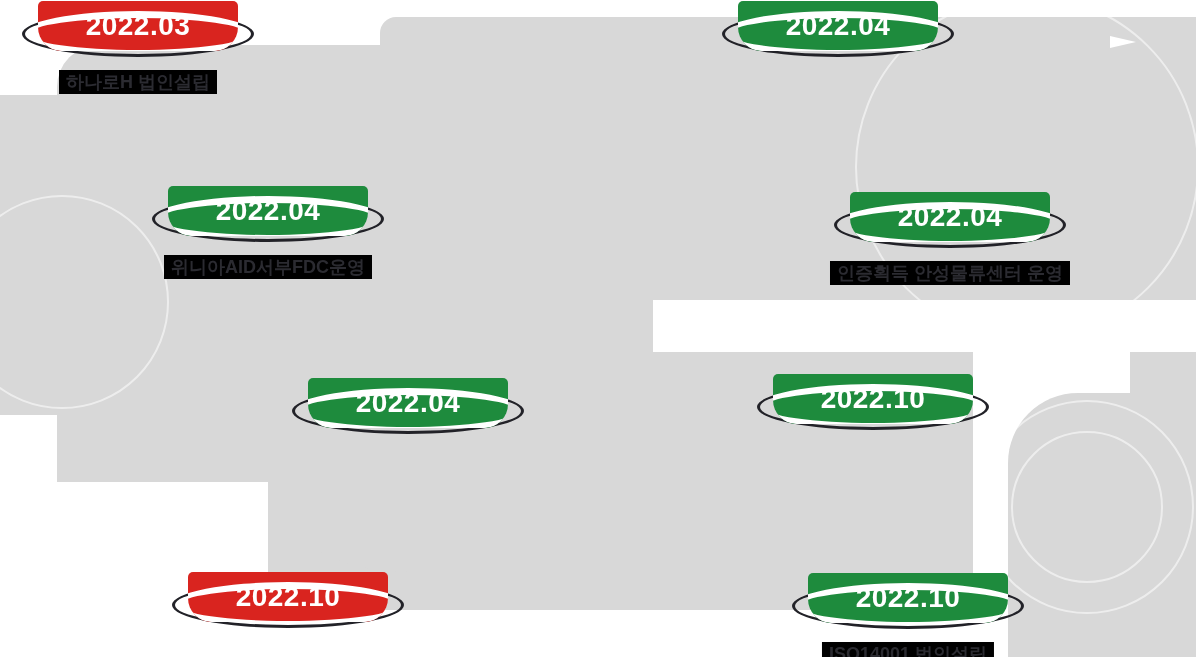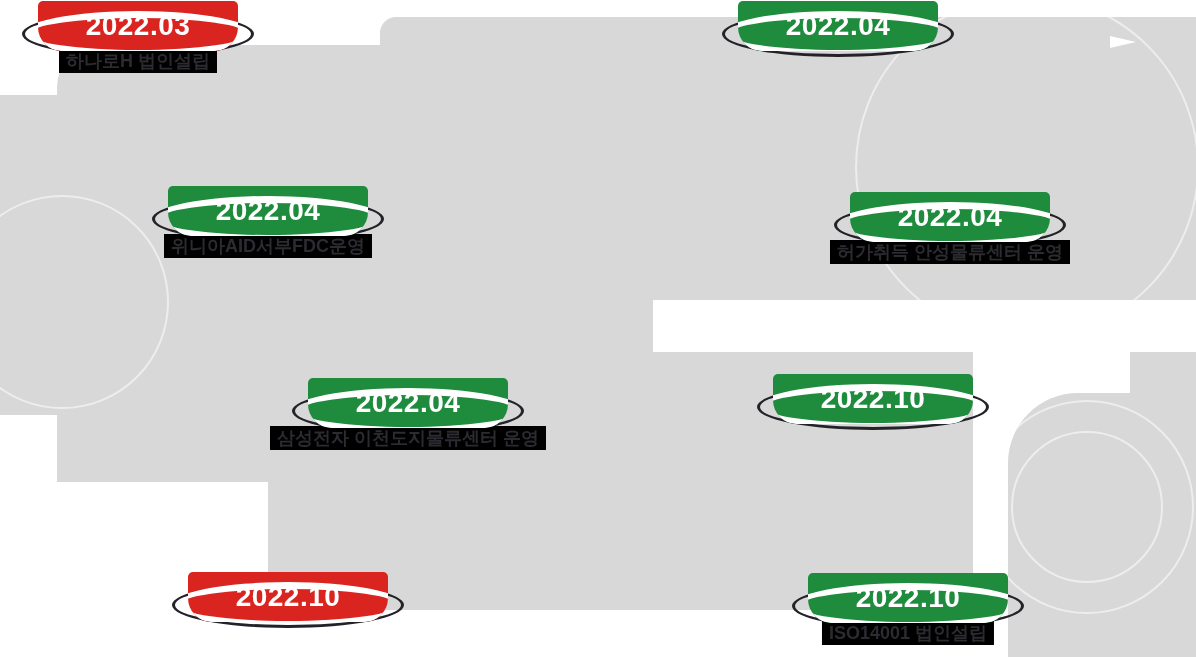--- a/index.html
+++ b/index.html
@@ -16,21 +16,21 @@
   .badge-wrap{position:relative;width:200px;height:50px;}
   .orbit-outer{position:absolute;left:-16px;right:-16px;top:10px;bottom:-6px;
                border:3px solid #222228;border-radius:50%;z-index:0;}
   .badge{position:absolute;inset:0;border-radius:5px 5px 24px 24px;overflow:hidden;z-index:1;}
   .badge.green{background:var(--green);}
   .badge.red{background:var(--red);}
   .orbit-inner{position:absolute;left:-16px;right:-16px;top:10px;bottom:-6px;
                border:7px solid #fff;border-radius:50%;}
   .date{position:absolute;inset:0;text-align:center;line-height:50px;color:#fff;
         font-size:28px;font-weight:bold;letter-spacing:.5px;z-index:2;}
-  .label{position:absolute;top:48px;left:50%;transform:translateX(-50%);
+  .label{position:absolute;top:69px;left:50%;transform:translateX(-50%);
          background:var(--labelBg);color:var(--labelText);white-space:nowrap;
          font-size:18px;font-weight:600;line-height:24px;padding:0 7px;}
   .milestone.toprow .badge-wrap{height:50px;}
 </style>
 </head>
 <body>
 
 <div id="stage">
 
   <div class="abs road" style="left:57px;top:45px;width:1139px;height:50px;border-top-left-radius:42px;"></div>
@@ -88,32 +88,31 @@
   </div>
 
   <div class="milestone" style="left:850px;top:192px;">
     <div class="badge-wrap">
       <span class="orbit-outer"></span>
       <div class="badge green">
         <span class="orbit-inner"></span>
       </div>
       <span class="date">2022.04</span>
     </div>
-    <div class="label">허가취득 안성물류센터 운영</div>
+    <div class="label">인증획득 안성물류센터 운영</div>
   </div>
 
   <div class="milestone" style="left:308px;top:378px;">
     <div class="badge-wrap">
       <span class="orbit-outer"></span>
       <div class="badge green">
         <span class="orbit-inner"></span>
       </div>
       <span class="date">2022.04</span>
     </div>
-    <div class="label">삼성전자 이천도지물류센터 운영</div>
   </div>
 
   <div class="milestone" style="left:773px;top:374px;">
     <div class="badge-wrap">
       <span class="orbit-outer"></span>
       <div class="badge green">
         <span class="orbit-inner"></span>
       </div>
       <span class="date">2022.10</span>
     </div>

